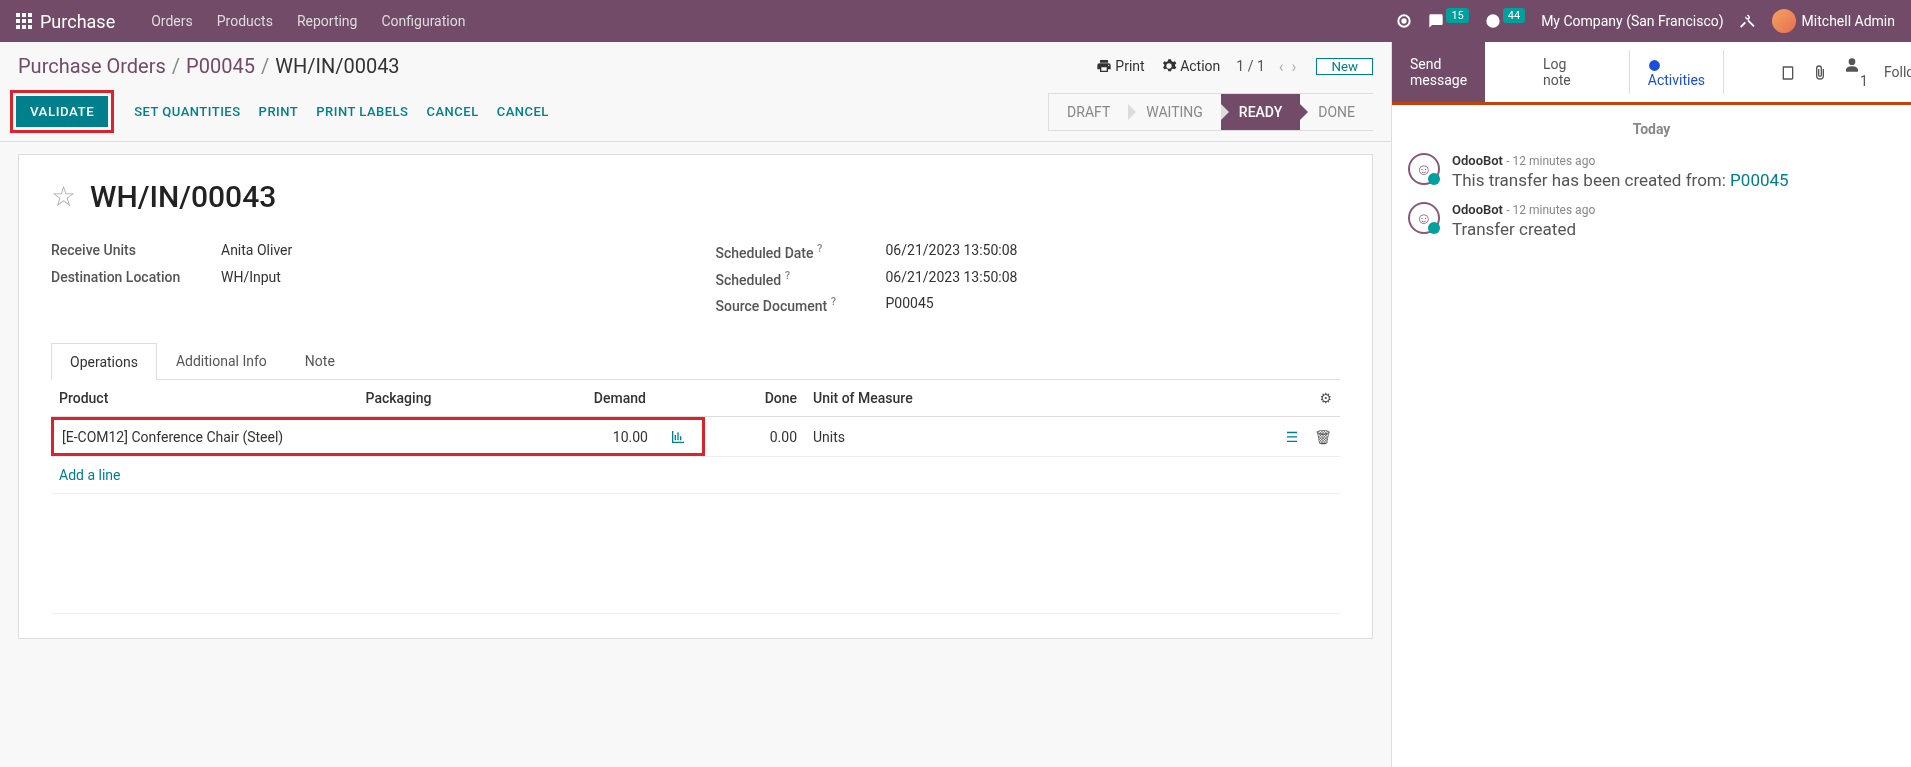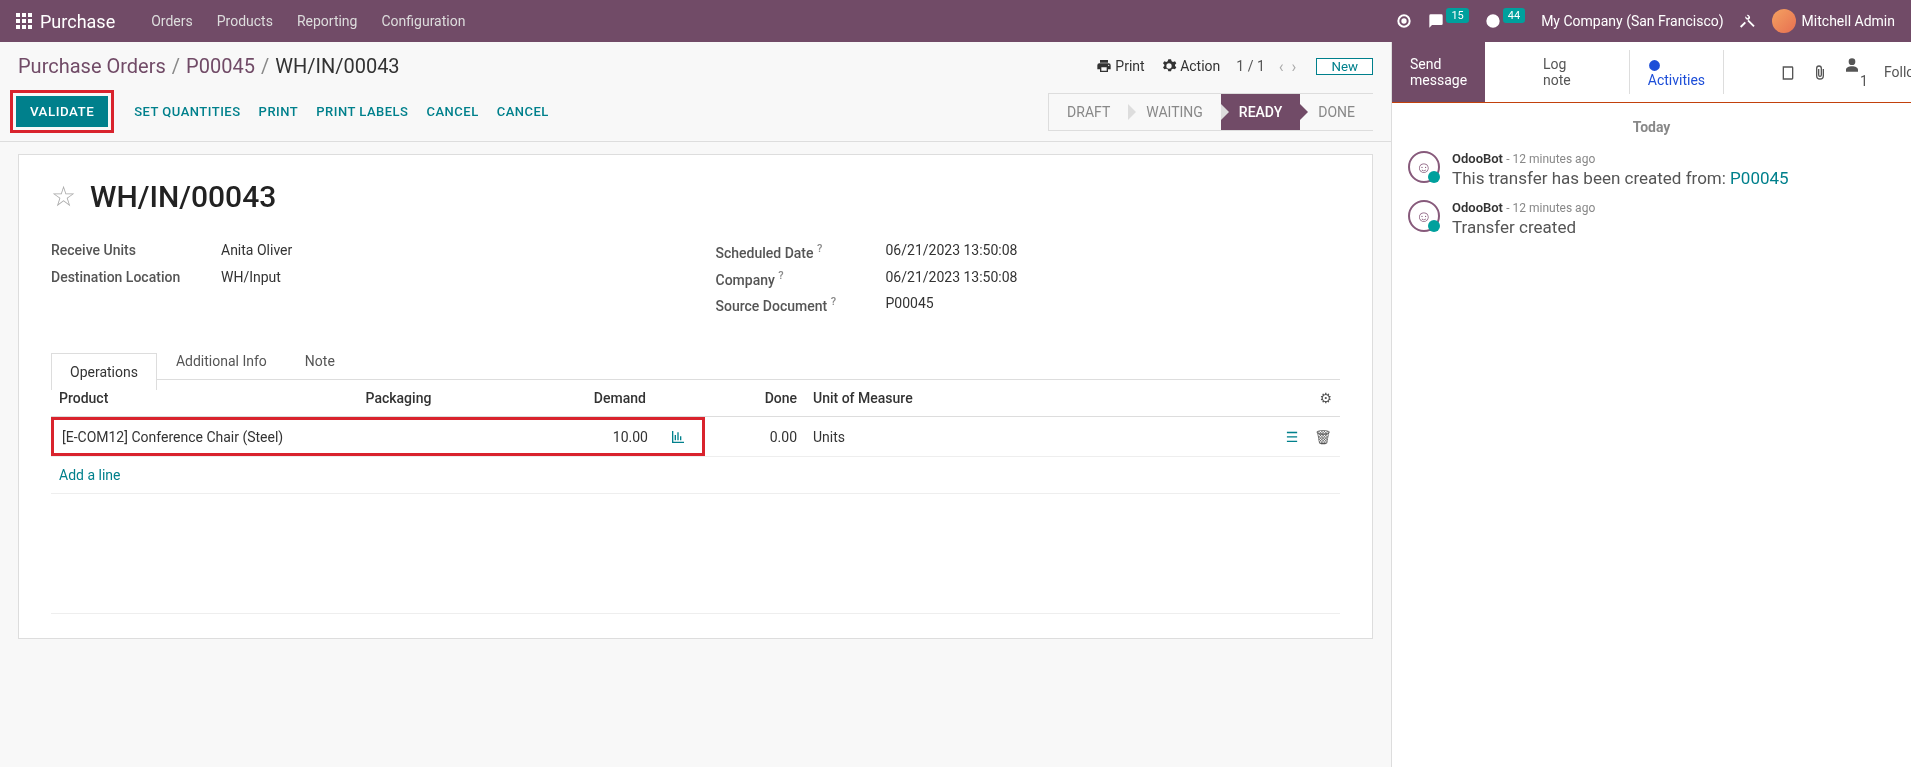--- a/index.html
+++ b/index.html
@@ -46,34 +46,34 @@
 .record-title { font-size: 30px; font-weight: 500; color: #222; }
 
 .fields-grid { display: grid; grid-template-columns: 1fr 1fr; gap: 8px 40px; margin-bottom: 28px; }
 .field-row { display: flex; }
 .field-label { width: 170px; color: #555; font-weight: 500; font-size: 14px; }
 .field-label .help { color: #888; font-size: 11px; vertical-align: super; cursor: help; }
 .field-val { color: #333; }
 
 .tabs { display: flex; border-bottom: 1px solid #ddd; }
 .tab { padding: 10px 18px; cursor: pointer; color: #555; border: 1px solid transparent; border-bottom: none; }
-.tab.active { border-color: #ddd; background: #fff; position: relative; top: 11px; color: #333; }
+.tab.active { border-color: #ddd; background: #fff; position: relative; top: 1px; color: #333; }
 
 .data-table { width: 100%; border-collapse: collapse; margin-top: 0; }
 .data-table th { text-align: left; padding: 10px 8px; border-bottom: 1px solid #ddd; font-weight: 500; color: #333; }
 .data-table th.num, .data-table td.num { text-align: right; }
 .data-table td { padding: 10px 8px; border-bottom: 1px solid #eee; }
 .settings-icon { cursor: pointer; color: #555; }
 .product-red-box { border: 3px solid #d9232d; }
 .chart-inline { color: #00808C; margin-left: 10px; cursor: pointer; }
 .add-line { color: #00808C; cursor: pointer; }
 .list-icon { color: #00808C; cursor: pointer; }
 .trash-icon { color: #555; cursor: pointer; }
 
-.chatter-header { display: flex; align-items: center; border-bottom: 1px solid #c2410c; gap: 40px; }
+.chatter-header { display: flex; align-items: center; border-bottom: 3px solid #c2410c; gap: 40px; }
 .send-msg { background: #714B67; color: #fff; padding: 14px 18px; cursor: pointer; }
 .log-note { padding: 14px 18px; cursor: pointer; color: #555; }
 .activities { padding: 6px 18px; cursor: pointer; color: #1d4ed8; border-left: 1px solid #ddd; border-right: 1px solid #ddd; }
 .chatter-right { margin-left: auto; display: flex; align-items: center; padding-right: 12px; }
 .chatter-right span { margin-left: 16px; color: #555; cursor: pointer; }
 .today-label { text-align: center; color: #888; font-weight: 700; margin: 16px 0 10px; }
 .msg { display: flex; padding: 6px 16px; }
 .bot-avatar { width: 32px; height: 32px; border-radius: 50%; border: 2px solid #875A7B; position: relative; flex-shrink: 0; margin-right: 12px; display:flex; align-items:center; justify-content:center; }
 .bot-face { font-size: 16px; color: #875A7B; }
 .bot-heart { position: absolute; bottom: -2px; right: -2px; background: #00A09D; width: 12px; height: 12px; border-radius: 50%; }
@@ -193,21 +193,21 @@
     </div>
     <div class="field-row">
       <div class="field-label"><span>Scheduled Date</span> <span class="help">?</span></div>
       <div class="field-val">06/21/2023 13:50:08</div>
     </div>
     <div class="field-row">
       <div class="field-label">Destination Location</div>
       <div class="field-val">WH/Input</div>
     </div>
     <div class="field-row">
-      <div class="field-label"><span>Company</span> <span class="help">?</span></div>
+      <div class="field-label"><span>Scheduled</span> <span class="help">?</span></div>
       <div class="field-val">06/21/2023 13:50:08</div>
     </div>
     <div></div>
     <div class="field-row">
       <div class="field-label"><span>Source Document</span> <span class="help">?</span></div>
       <div class="field-val">P00045</div>
     </div>
   </div>
 
   <div class="tabs">

